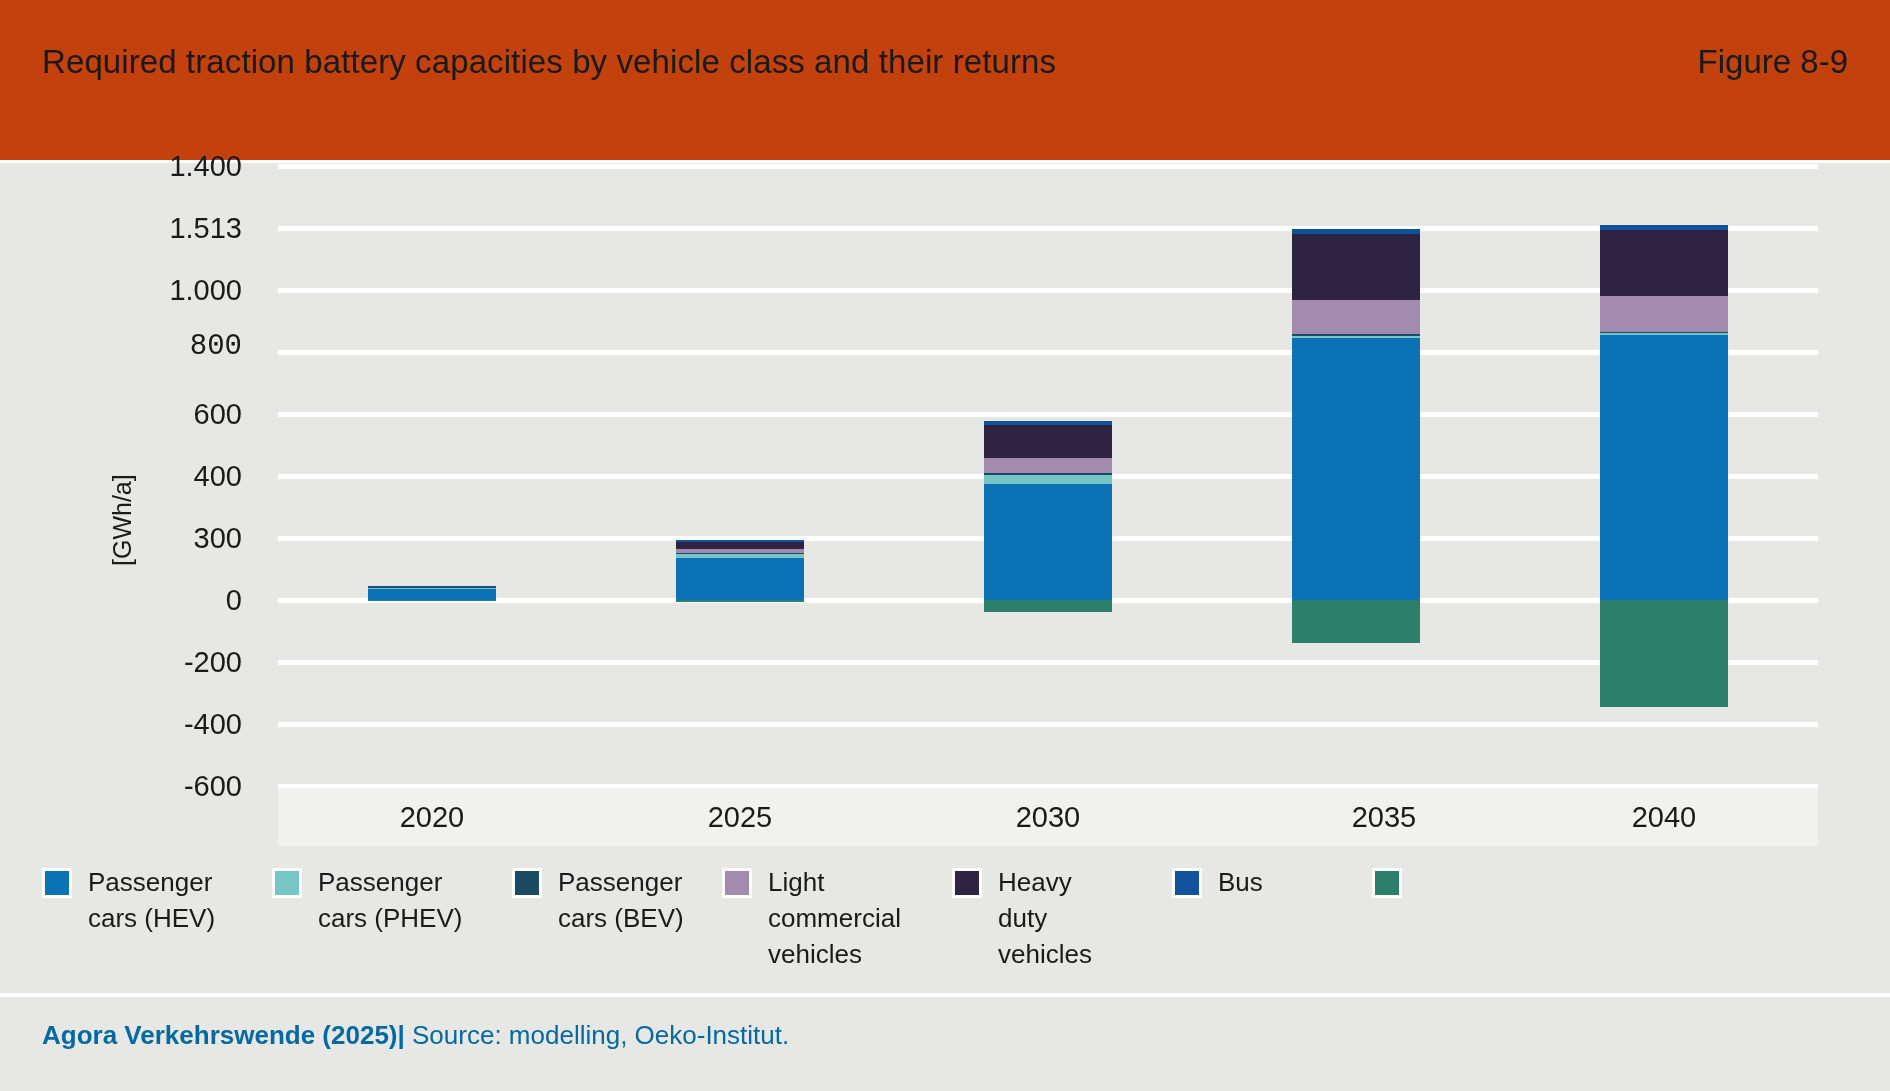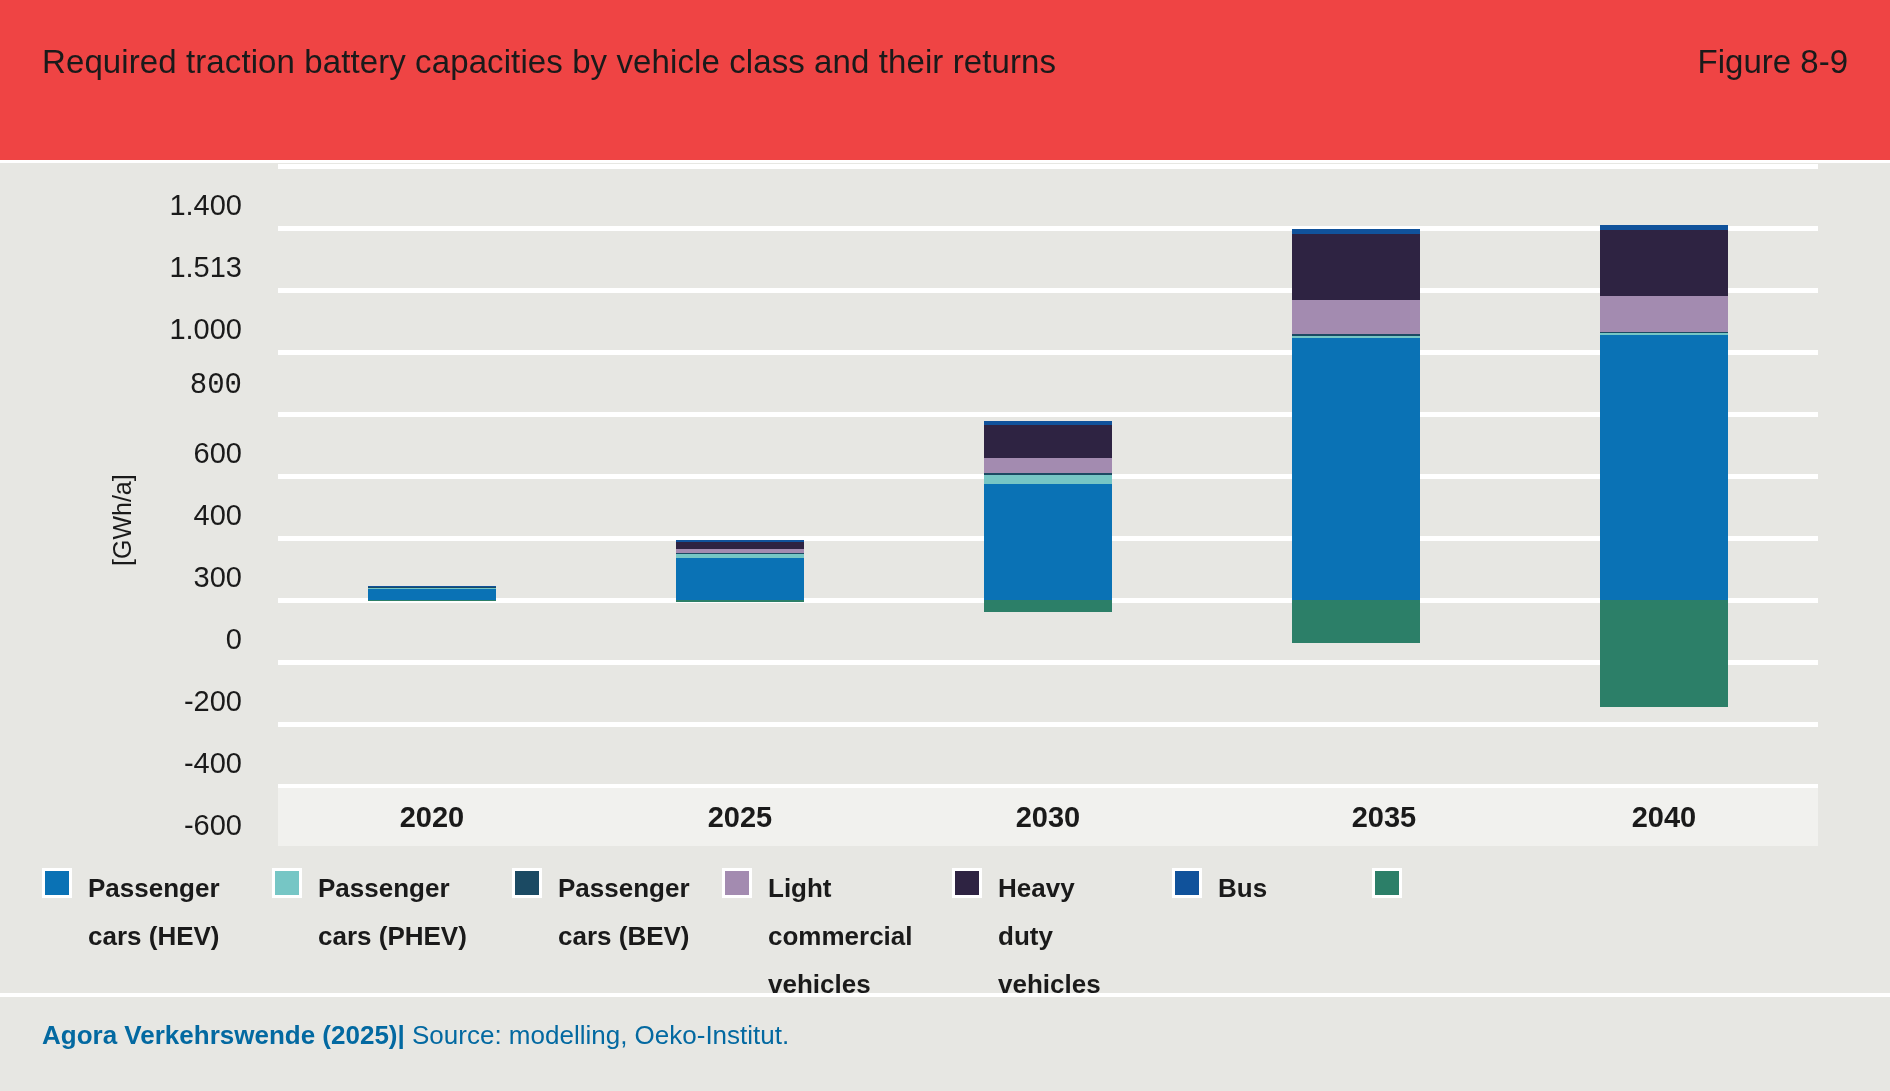--- a/index.html
+++ b/index.html
@@ -7,21 +7,21 @@
     width: 1890px; height: 1091px;
     font-family: "Liberation Sans", sans-serif;
     background: #e7e7e3;
     overflow: hidden;
   }
   .page { position: relative; width: 1890px; height: 1091px; background: #e7e7e3; }
 
   
   .header {
     position: absolute; left: 0; top: 0; width: 1890px; height: 163px;
-    background: #ef4444;
+    background: #c2410c;
     border-bottom: 3px solid #ffffff;
   }
   .title-block { position: absolute; left: 42px; top: 38px; width: 1300px; }
   .title-line {
     font-size: 33px; line-height: 47px; color: #1a1a1a; font-weight: 400;
     letter-spacing: 0.1px; white-space: nowrap;
   }
   .figure-no {
     position: absolute; right: 42px; top: 38px;
     font-size: 33px; line-height: 47px; color: #1a1a1a; white-space: nowrap;
@@ -35,21 +35,21 @@
   .ylabel {
     position: absolute; left: 108px; top: 400px;
     transform: rotate(-90deg); transform-origin: left top;
     font-size: 25px; color: #1a1a1a; white-space: nowrap;
   }
   .yticks {
     position: absolute; left: 0px; top: 0px; width: 278px; height: 620px;
   }
   .ytick {
     position: absolute; right: 36px; font-size: 29px; color: #1a1a1a;
-    text-align: right; white-space: nowrap; transform: translateY(-50%); margin-top: 39px;
+    text-align: right; white-space: nowrap; transform: translateY(-50%);
   }
 
   .plot {
     position: absolute; left: 278px; top: 0px;
     width: 1540px; height: 620px;
     background: #e7e7e3;
   }
   .gridline {
     position: absolute; left: 0; width: 100%; height: 5px;
     background: #ffffff;
@@ -58,34 +58,34 @@
     position: absolute; width: 128px; bottom: 0;
   }
   .seg { position: absolute; left: 0; width: 100%; }
 
   .xaxis {
     position: absolute; left: 278px; top: 622px; width: 1540px; height: 58px;
     background: #f1f1ee;
   }
   .xtick {
     position: absolute; top: 13px; width: 200px; margin-left: -100px;
-    text-align: center; font-size: 29px; font-weight: bold; color: #1a1a1a;
+    text-align: center; font-size: 29px; font-weight: normal; color: #1a1a1a;
   }
 
   
   .legend {
     position: absolute; left: 0; top: 852px; width: 1890px; height: 135px;
     background: #e7e7e3;
   }
   .legend-item { position: absolute; top: 12px; display: flex; align-items: flex-start; }
   .swatch {
     width: 30px; height: 30px; flex: 0 0 30px; margin-top: 4px; margin-right: 16px;
     border: 3px solid #ffffff;
   }
-  .legend-label { font-size: 26px; line-height: 48px; color: #1a1a1a; font-weight: bold; }
+  .legend-label { font-size: 26px; line-height: 36px; color: #1a1a1a; }
 
   
   .footer-rule {
     position: absolute; left: 0; top: 993px; width: 1890px; height: 4px;
     background: #ffffff;
   }
   .footer {
     position: absolute; left: 42px; top: 1020px;
     font-size: 26px; color: #0369a1; white-space: nowrap;
   }

